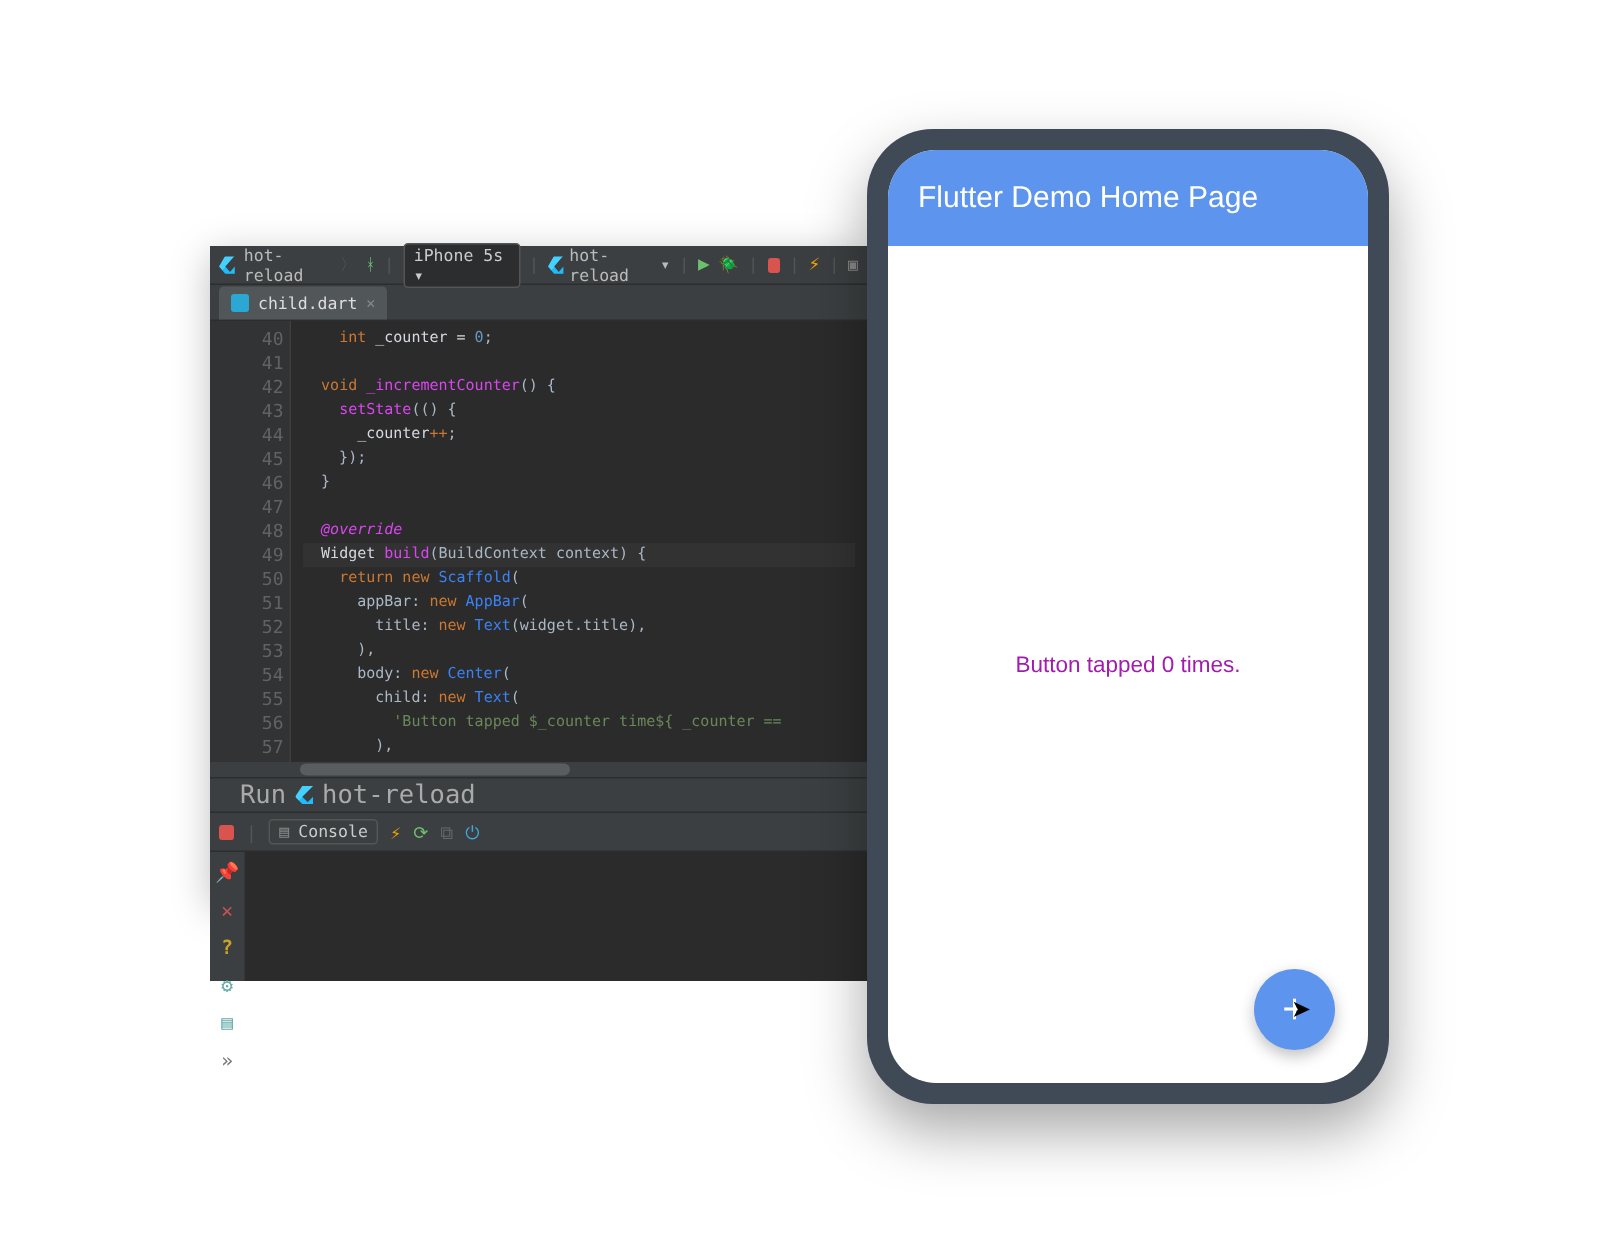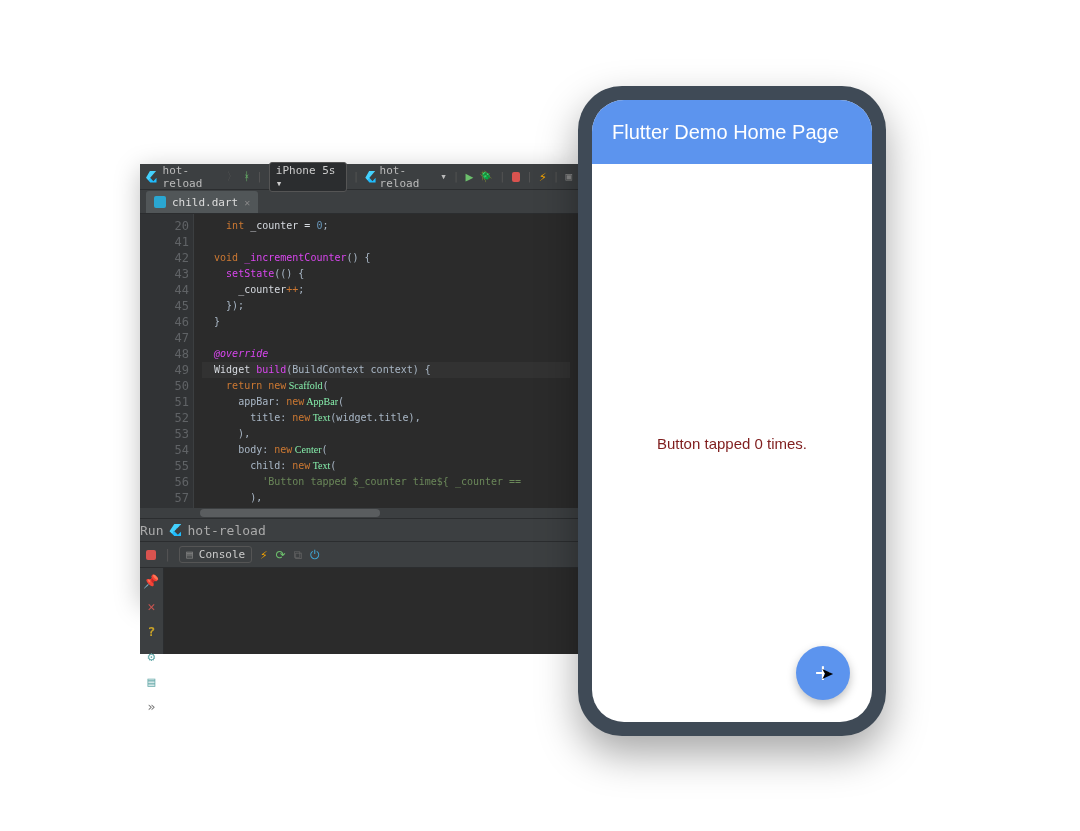--- a/index.html
+++ b/index.html
@@ -72,40 +72,40 @@
     user-select:none;
   }
   .gutter div { height:16px; }
   .code {
     flex:1; padding:4px 8px; line-height:16px; font-size:10px;
     color:#a9b7c6; white-space:pre; overflow:hidden;
   }
   .code .row { height:16px; }
   .code .row.hl { background:#323232; }
   .k-kw   { color:#cc7832; }           
-  .k-type { color:#86efac;font-family:Liberation Serif, serif; }
+  .k-type { color:#3b82f6; }
   .k-fn   { color:#d946ef; }           
   .k-ann  { color:#d946ef;font-style:italic; }           
   .k-num  { color:#6897bb; }
   .k-str  { color:#6a8759; }
   .k-white{ color:#d5d9df; }
   .k-top  { color:#d5d9df; }           
 
   .editor-scroll {
     position:absolute; left:0; right:0; bottom:0; height:10px;
     background:#3c3f41;
   }
   .editor-scroll .thumb {
     position:absolute; left:60px; width:180px; top:1px; bottom:1px;
     background:#5a5d5f; border-radius:4px;
   }
 
   .run-bar {
     height:24px; background:#3c3f41; border-top:1px solid #2b2d2f; border-bottom:1px solid #2b2d2f;
-    display:flex; align-items:center; gap:6px; padding:0 0; color:#aaa; font-size:13px;
+    display:flex; align-items:center; gap:6px; padding:0 20px; color:#aaa; font-size:17px;
   }
 
   .tool-row {
     height:26px; display:flex; align-items:center; gap:8px;
     padding:0 6px; border-bottom:1px solid #2b2d2f; background:#3c3f41;
   }
   .tool-row .left-icons, .tool-row .console-chip {
     display:flex; align-items:center; gap:6px;
   }
   .console-chip { border:1px solid #555; border-radius:3px; padding:1px 6px; color:#ccc; font-size:11px; }
@@ -126,42 +126,42 @@
   .side .x { color:#c75450; font-weight:bold; }
   .side .q { color:#c9a227; font-weight:bold; }
   .console-main {
     flex:1; background:#2b2b2b;
   }
 
   
   .phone {
     position:absolute;
     left:578px; top:86px;
-    width:308px; height:650px;
+    width:348px; height:650px;
     border-radius:44px;
     background:#3f4a56;
     box-shadow: 0 18px 40px rgba(0,0,0,.35);
     padding:14px;
   }
   .screen {
     width:100%; height:100%;
     background:#fff;
     border-radius:32px;
     overflow:hidden;
     position:relative;
   }
   .appbar {
     height:64px; background:#5c94ee; color:#fff;
     display:flex; align-items:center; padding:0 20px;
     font-size:20px; font-weight:500;
   }
   .body {
     position:absolute; inset:64px 0 0 0;
     display:flex; align-items:center; justify-content:center;
-    color:#7f1d1d; font-size:15px;
+    color:#a21caf; font-size:15px;
   }
   .fab {
     position:absolute; right:22px; bottom:22px;
     width:54px; height:54px; border-radius:50%;
     background:#5c94ee; box-shadow:0 4px 10px rgba(0,0,0,.25);
     display:flex; align-items:center; justify-content:center;
     color:#fff; font-size:28px; font-weight:300; line-height:1;
   }
   .cursor {
     position:absolute; right:16px; bottom:18px;
@@ -205,21 +205,21 @@
     <div class="ide-tabs">
       <div class="file-tab">
         <span class="file-icon"></span>
         <span>child.dart</span>
         <span class="tab-close">✕</span>
       </div>
     </div>
 
     <div class="editor">
       <div class="gutter" id="gutter">
-          <div>20</div>
+          <div>40</div>
           <div>41</div>
           <div>42</div>
           <div>43</div>
           <div>44</div>
           <div>45</div>
           <div>46</div>
           <div>47</div>
           <div>48</div>
           <div>49</div>
           <div>50</div>

